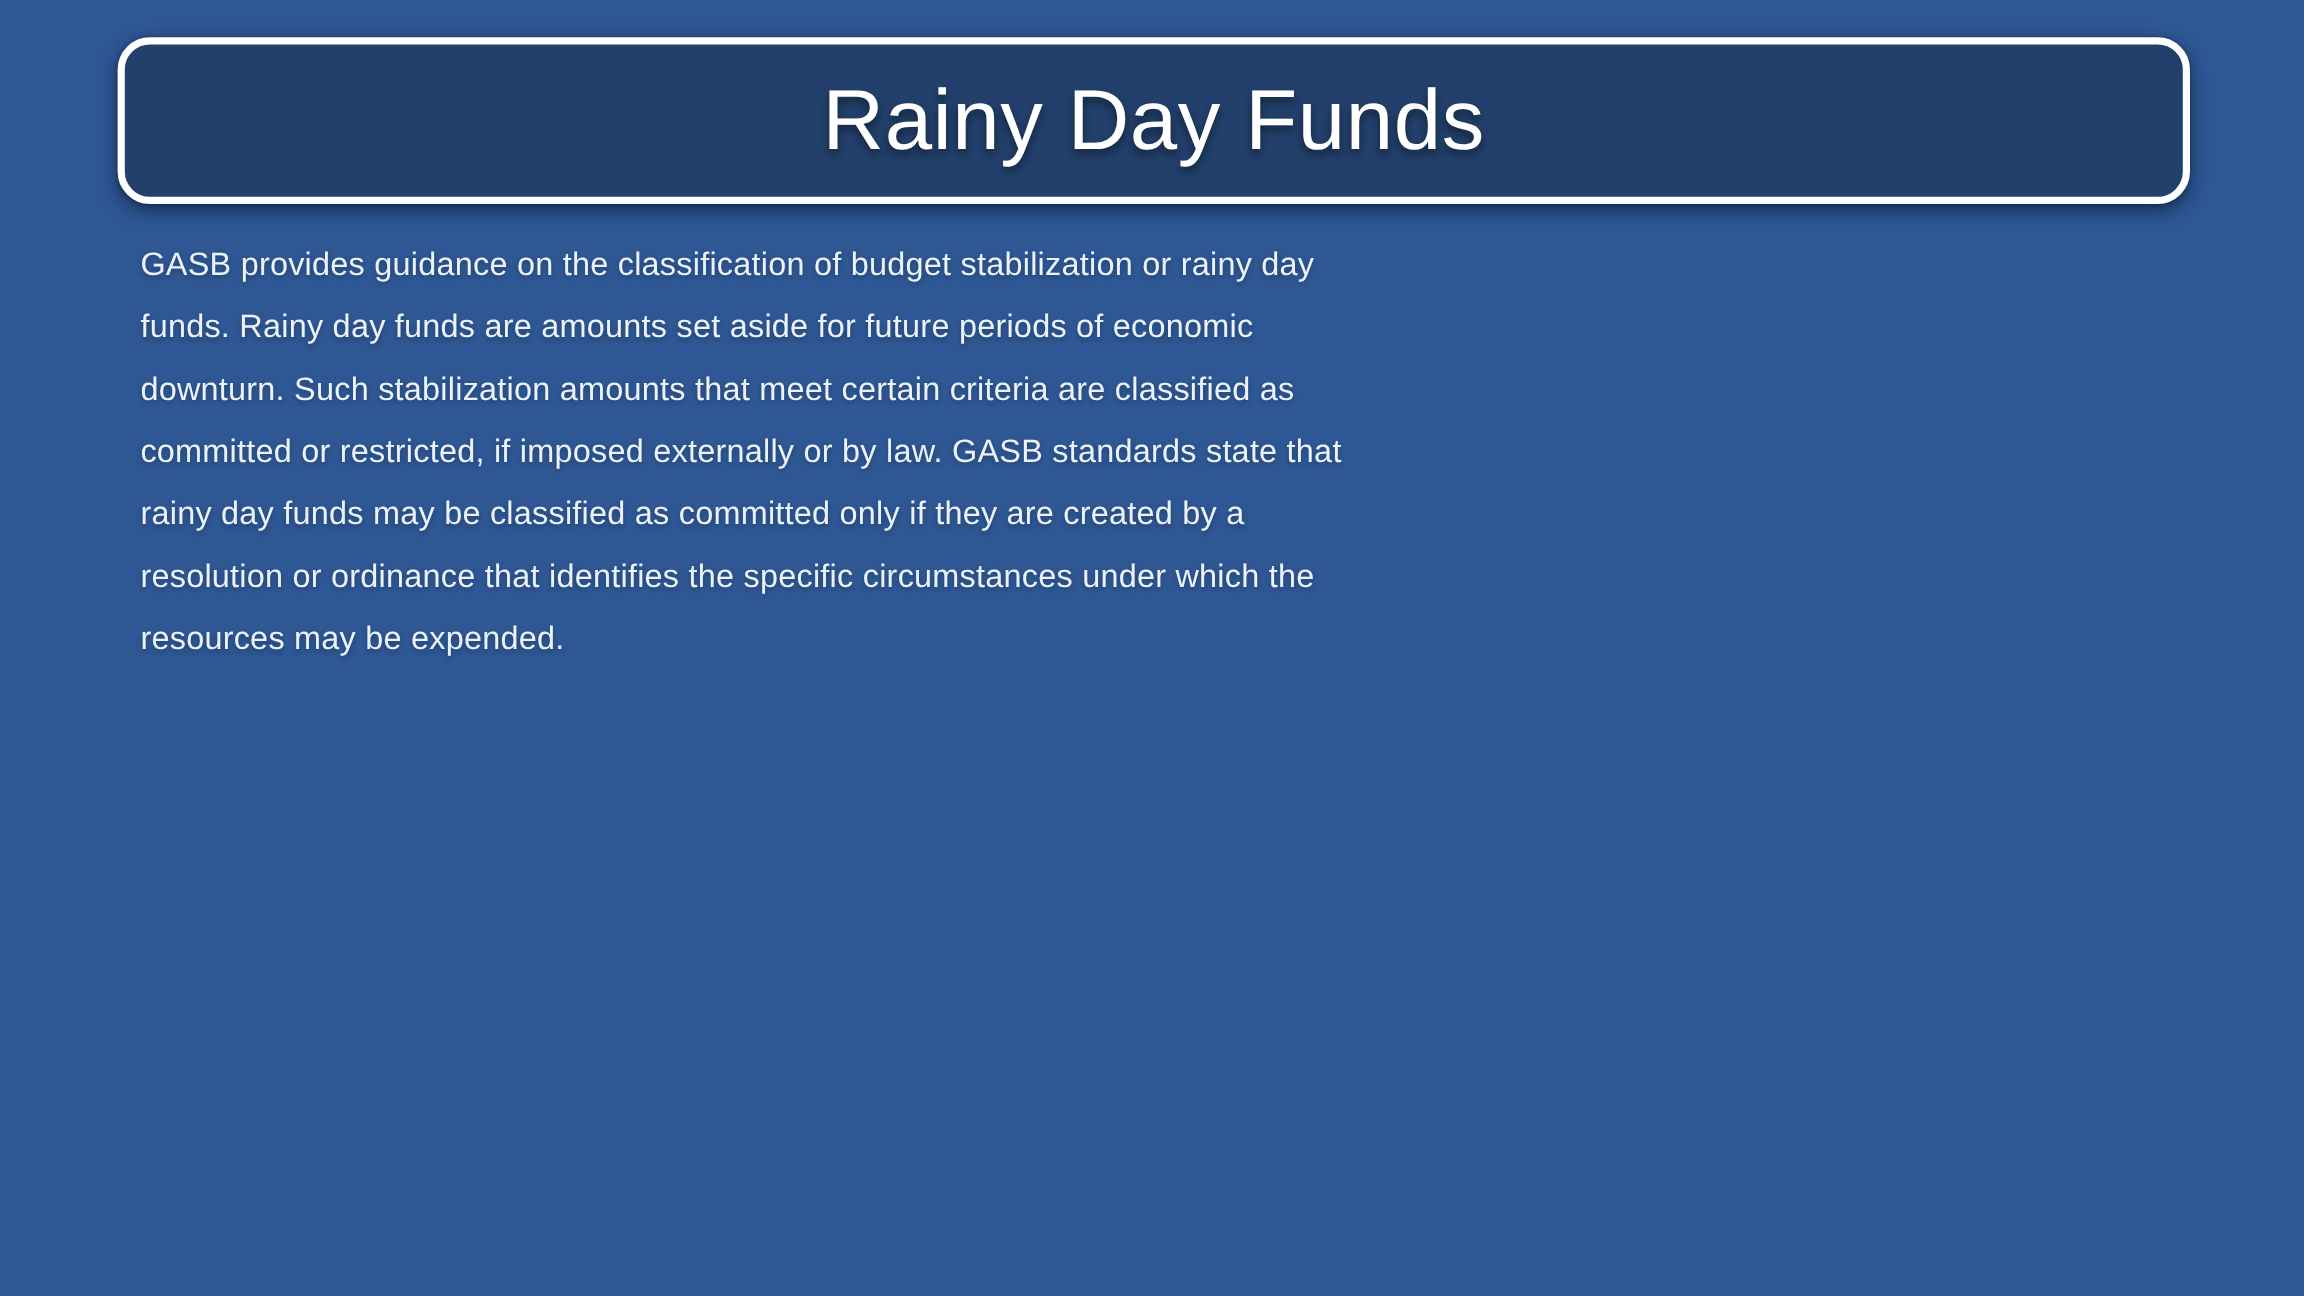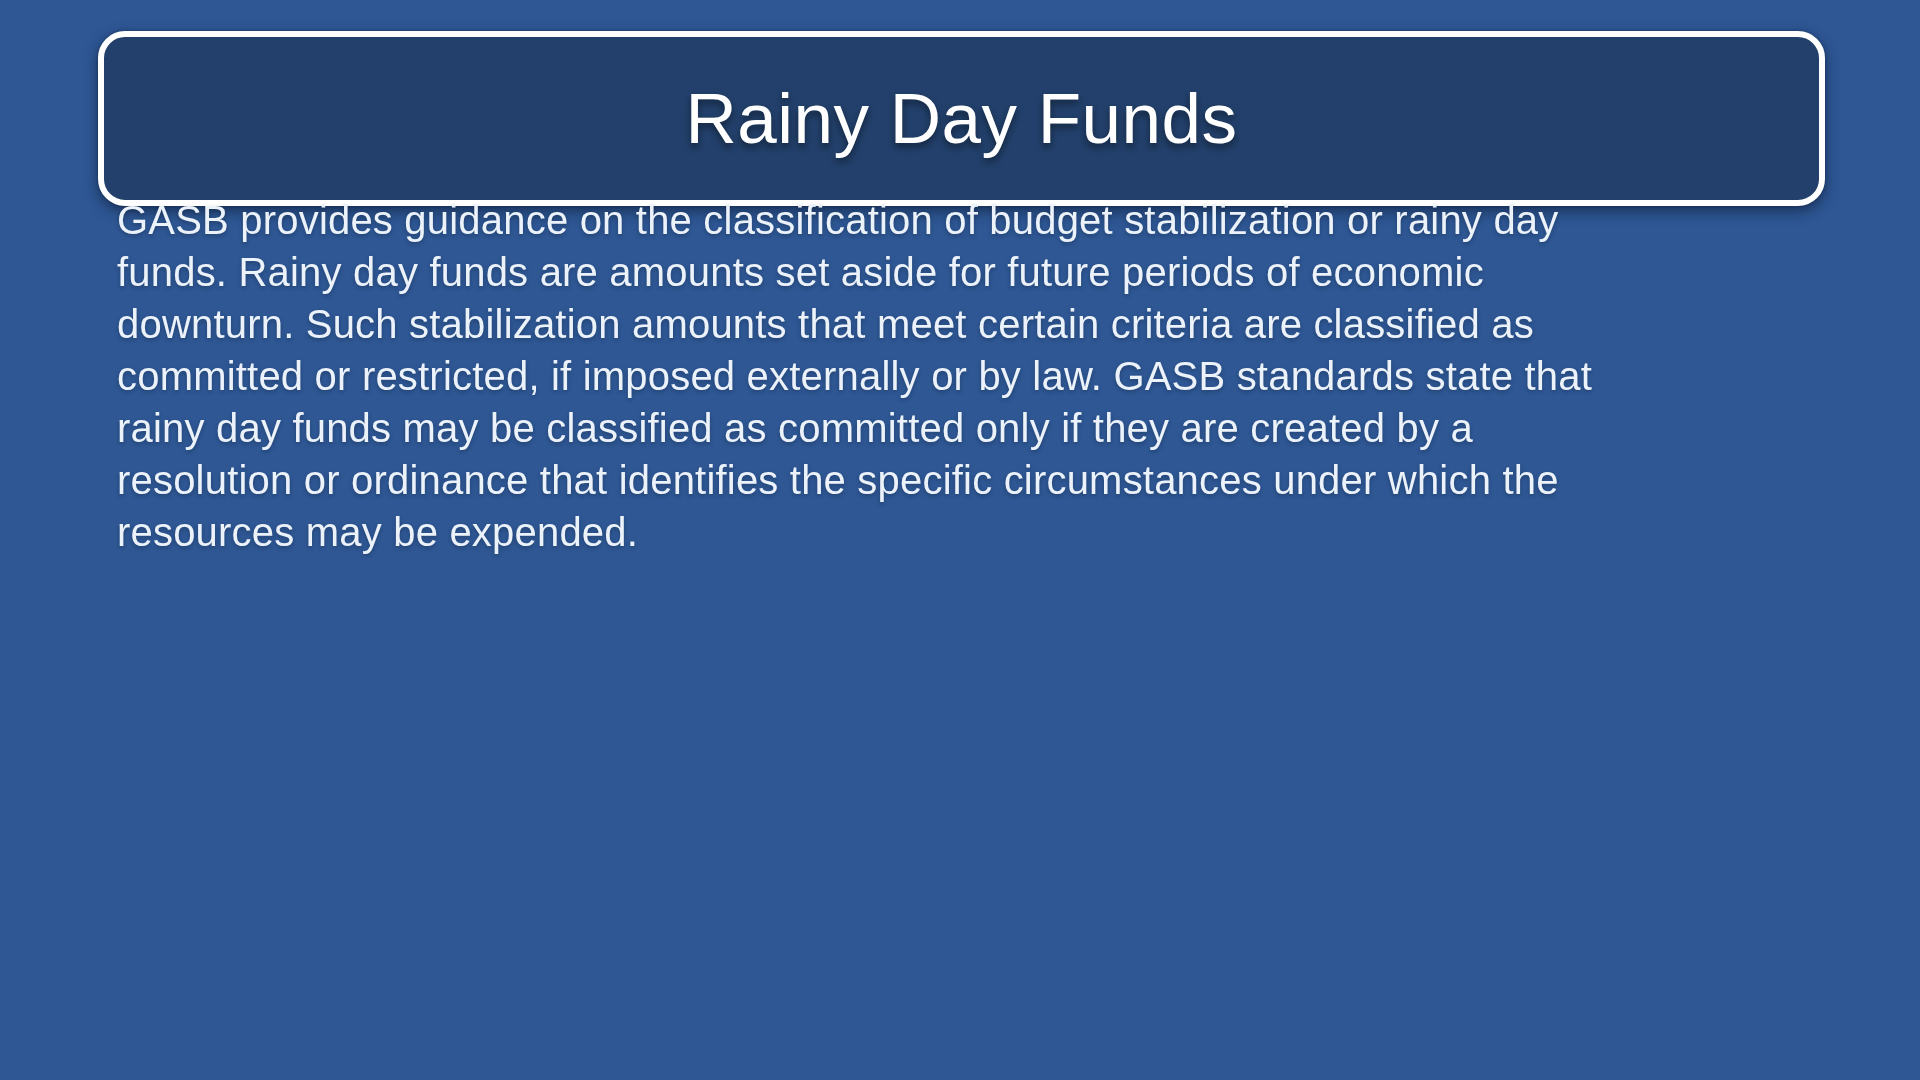--- a/index.html
+++ b/index.html
@@ -12,21 +12,21 @@
   body {
     position: relative;
     background: var(--background, #2E5794);
     font-family: "Liberation Sans", "DejaVu Sans", sans-serif;
   }
   .title-box {
     position: absolute;
     left: 98px;
     top: 31px;
     width: 1727px;
-    height: 175px;
+    height: 139px;
     box-sizing: border-box;
     background: var(--title-box-fill, #22406B);
     border: 6px solid var(--title-box-border, #FFFFFF);
     border-radius: 27px;
     display: flex;
     align-items: center;
     justify-content: center;
     box-shadow: 0 5px 14px rgba(8, 18, 38, 0.55), 0 0 3px rgba(8, 18, 38, 0.35);
   }
   .slide-title {
@@ -35,21 +35,21 @@
     font-weight: 300;
     letter-spacing: 0.5px;
     color: var(--title-text, #FFFFFF);
     text-shadow: 0 4px 7px rgba(0, 0, 0, 0.45);
     white-space: nowrap;
   }
   .body-text {
     position: absolute;
     left: 117px;
     top: 194px;
-    font-size: 40px;
+    font-size: 27px;
     line-height: 52px;
     font-weight: 300;
     letter-spacing: 0.2px;
     color: var(--body-text, #ECF2FA);
     white-space: pre;
     text-shadow: 0 2px 4px rgba(0, 0, 0, 0.25);
   }
 </style>
 </head>
 <body>

